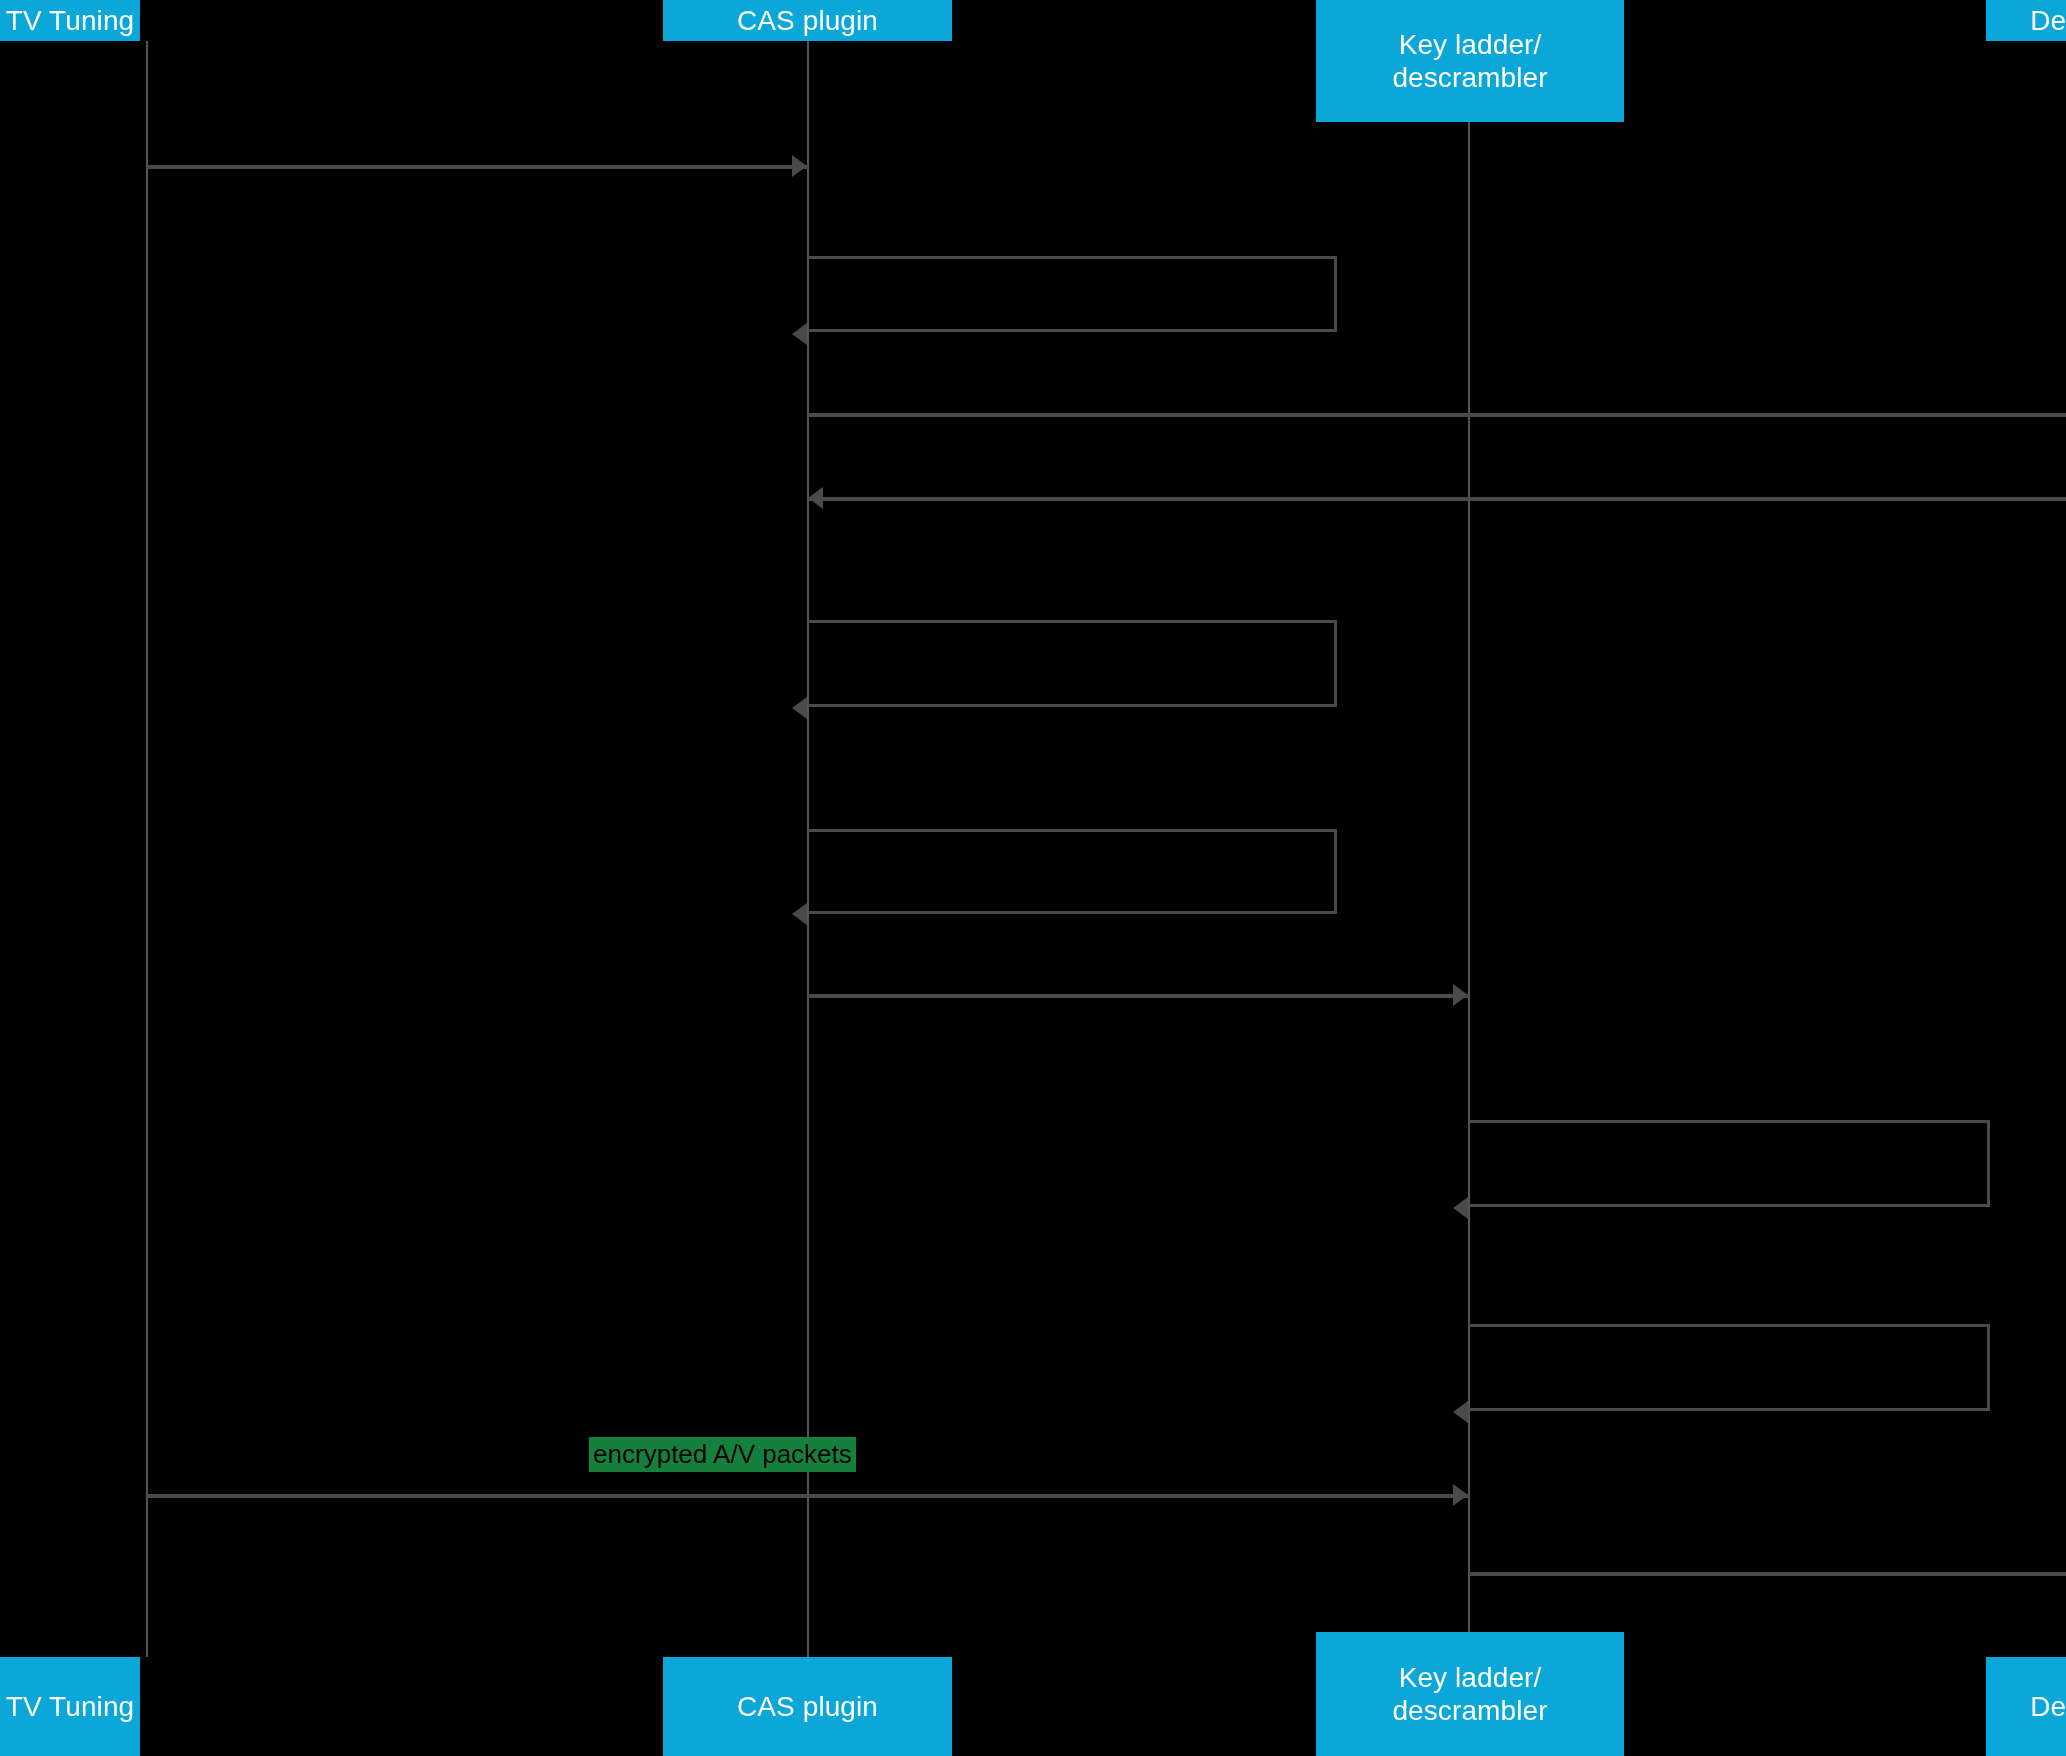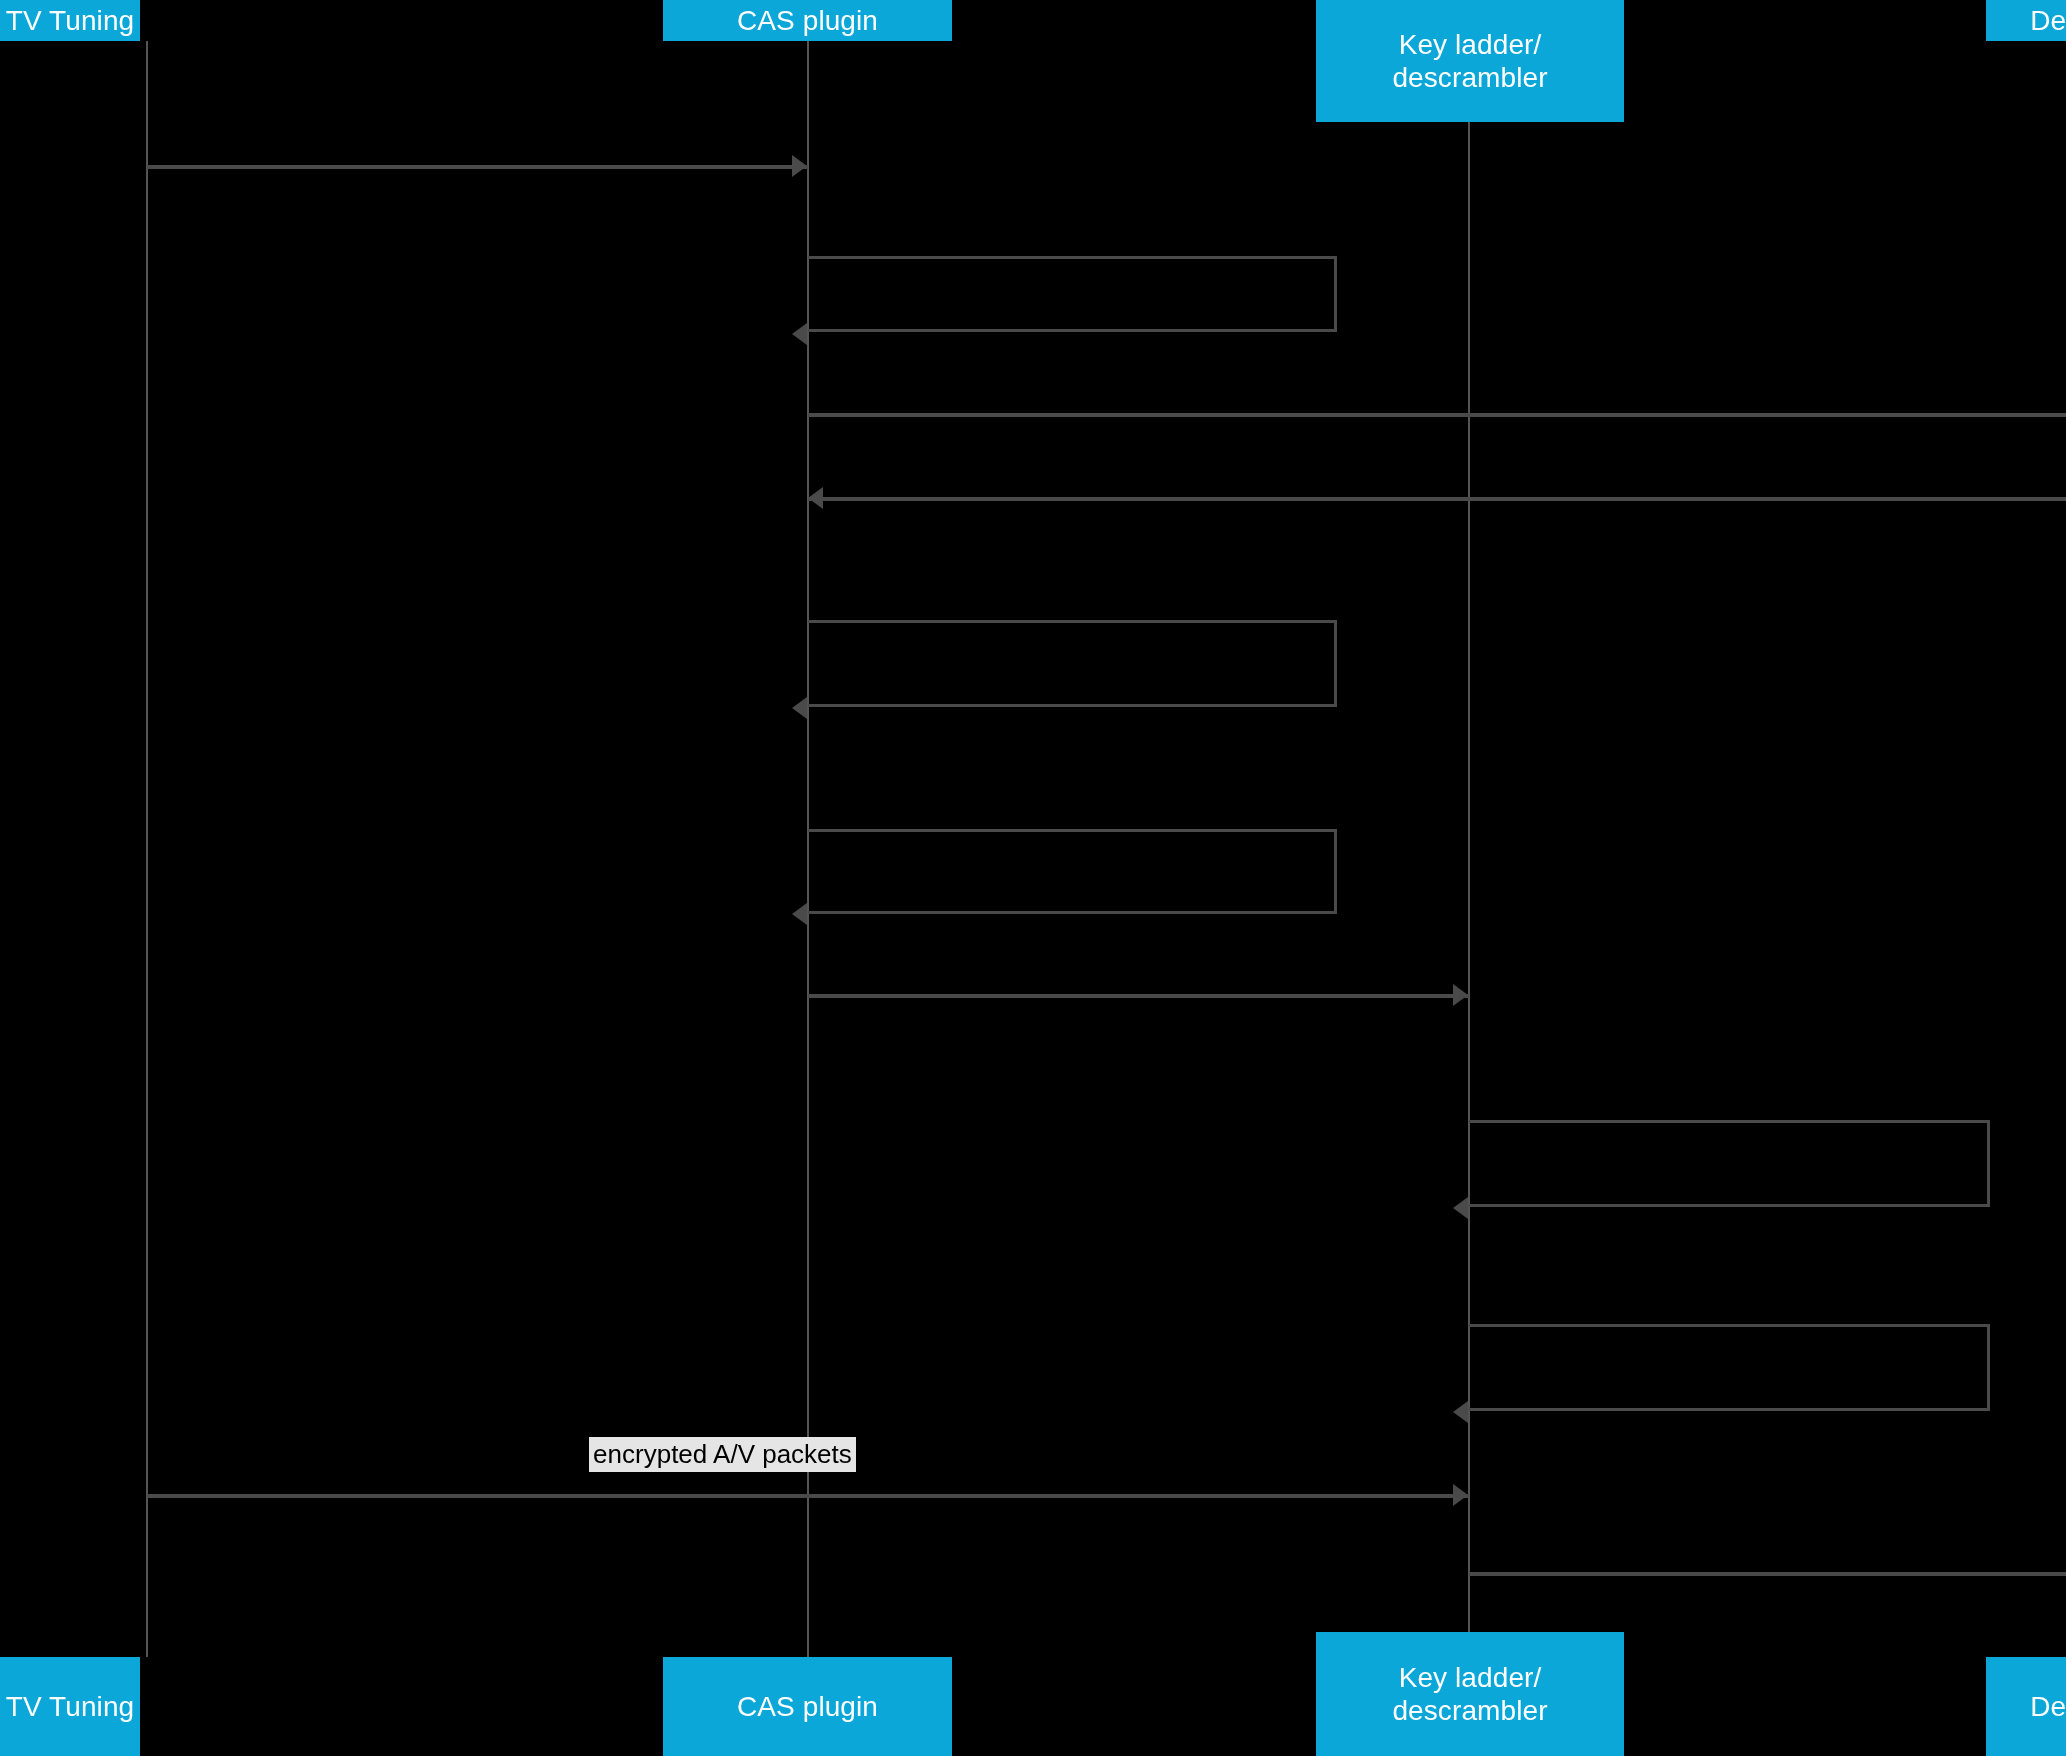--- a/index.html
+++ b/index.html
@@ -62,21 +62,21 @@
     box-sizing: border-box;
     border-top: 3.7px solid #4a4a4a;
     border-right: 3.7px solid #4a4a4a;
     border-bottom: 3.7px solid #4a4a4a;
     border-left: 0;
     background: transparent;
   }
   
   .msglabel {
     position: absolute;
-    background: #e5e5e5;
+    background: #15803d;
     color: #000000;
     font-size: 26px;
     line-height: 1.1;
     padding: 2.5px 4.1px 4.1px 4.1px;
     white-space: nowrap;
   }
 </style>
 </head>
 <body>
 

